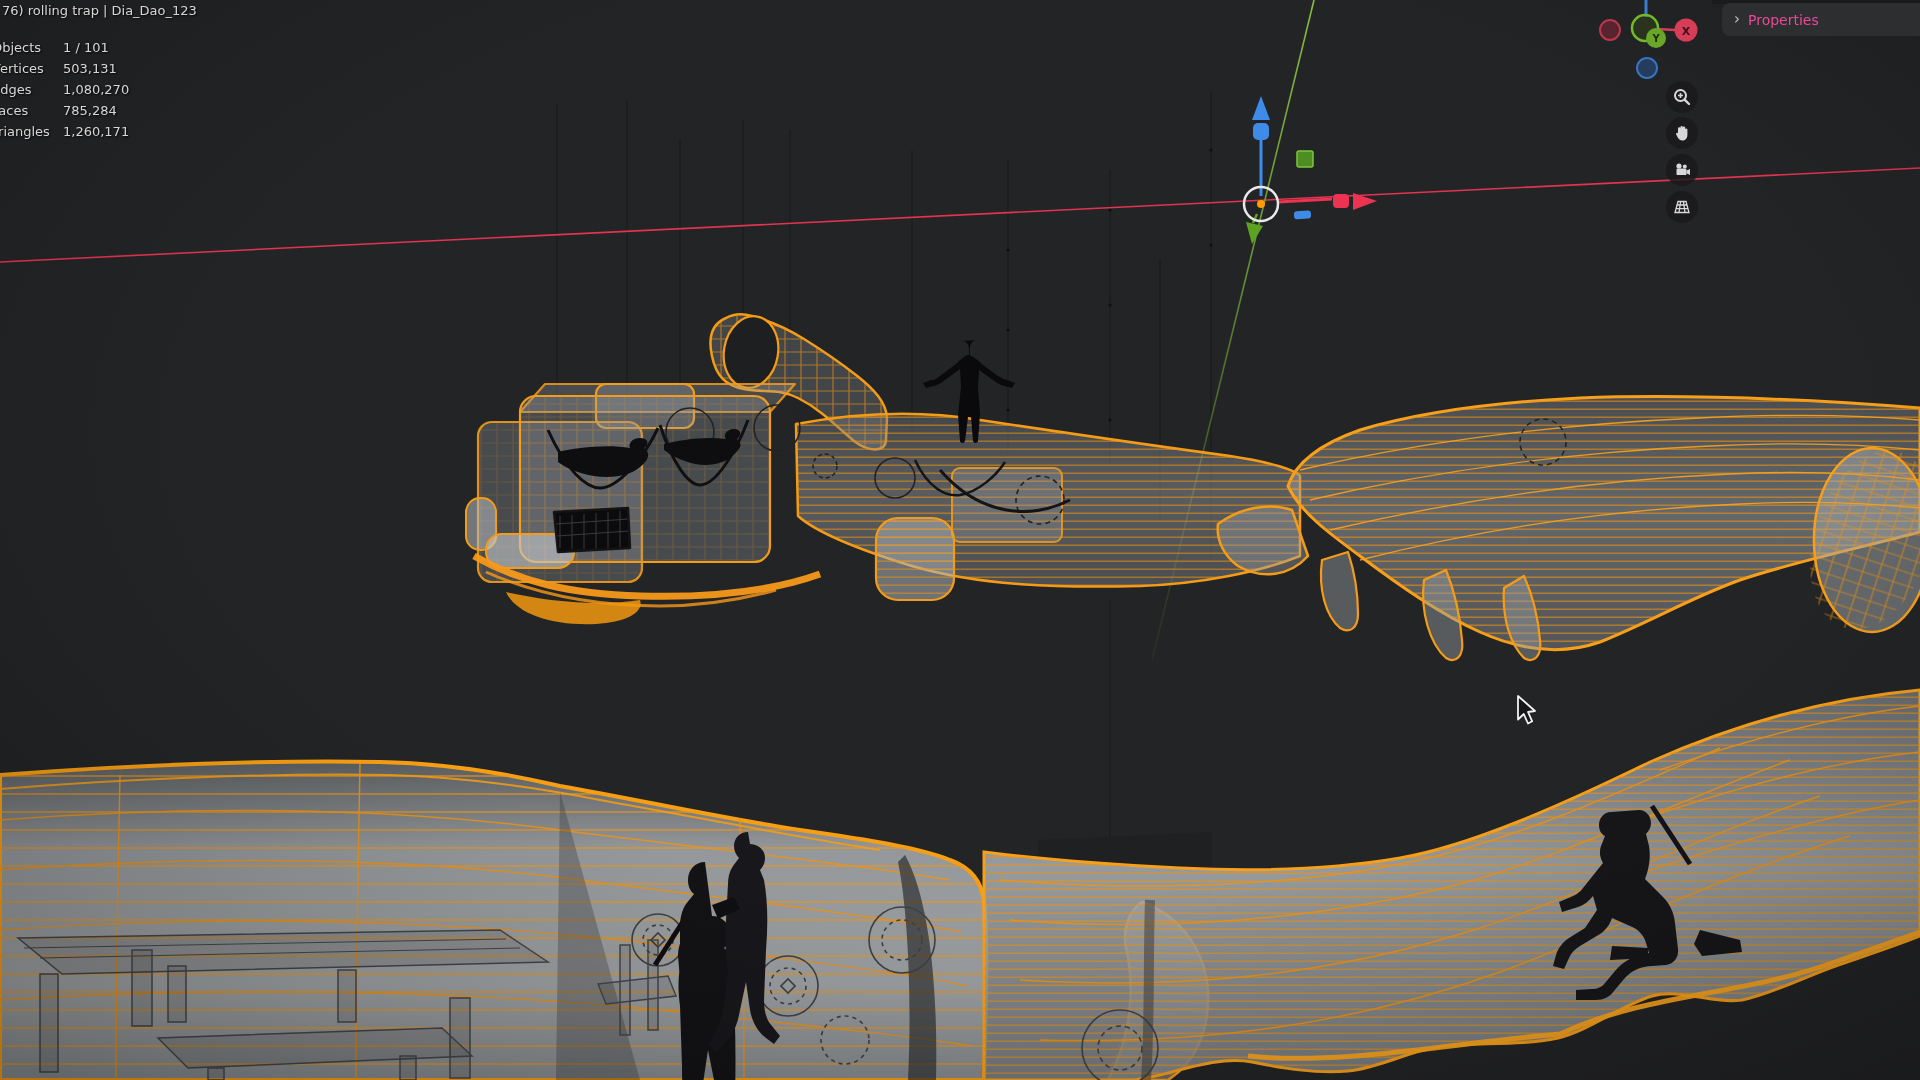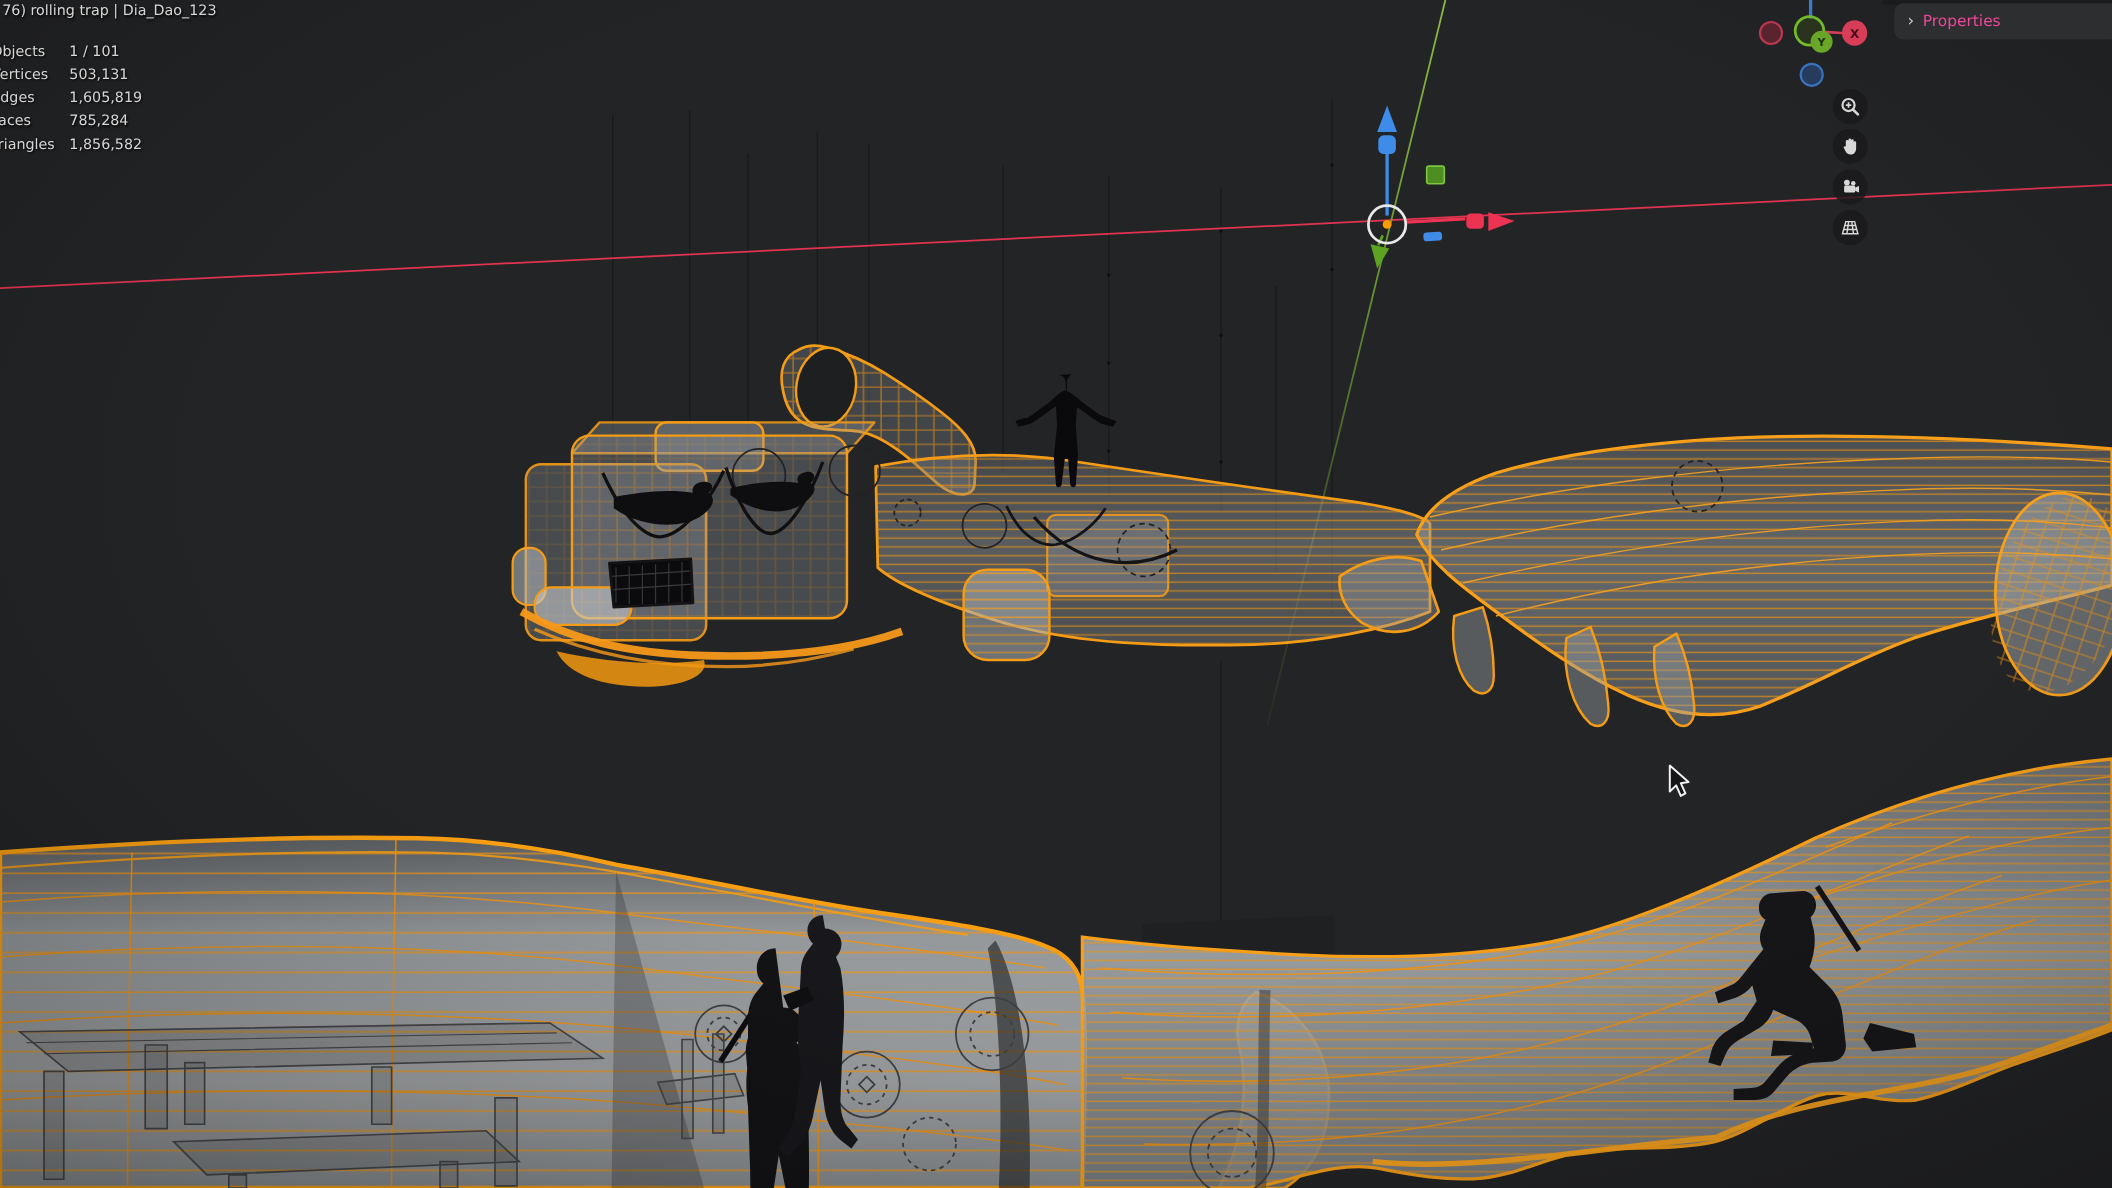--- a/index.html
+++ b/index.html
@@ -309,23 +309,23 @@
 
 <rect width="1920" height="1080" fill="url(#gVig)"></rect>
 
 <path d="M1518,696 L1518,719.5 L1523.8,714 L1528,723.5 L1532.2,721.3 L1528,712 L1535,711 Z" fill="#161618" stroke="#f2f2f2" stroke-width="1.8" stroke-linejoin="round"></path>
 </svg>
 
 <div id="statsOverlay">
   <div id="ctxLine">76) rolling trap | Dia_Dao_123</div>
   <div class="srow" style="top:40px"><span class="slabel">Objects</span><span class="sval">1 / 101</span></div>
   <div class="srow" style="top:61px"><span class="slabel">Vertices</span><span class="sval">503,131</span></div>
-  <div class="srow" style="top:82px"><span class="slabel">Edges</span><span class="sval">1,605,819</span></div>
+  <div class="srow" style="top:82px"><span class="slabel">Edges</span><span class="sval">1,080,270</span></div>
   <div class="srow" style="top:103px"><span class="slabel">Faces</span><span class="sval">785,284</span></div>
-  <div class="srow" style="top:124px"><span class="slabel">Triangles</span><span class="sval">1,856,582</span></div>
+  <div class="srow" style="top:124px"><span class="slabel">Triangles</span><span class="sval">1,260,171</span></div>
 </div>
 
 <div id="propsStrip"></div>
 <div id="propsHeader">
   <span class="chev">›</span>
   <span class="lbl">Properties</span>
 </div>
 
 <div class="navBtn" style="left:1666px;top:81px">
   <svg width="20" height="20" viewBox="0 0 20 20">

